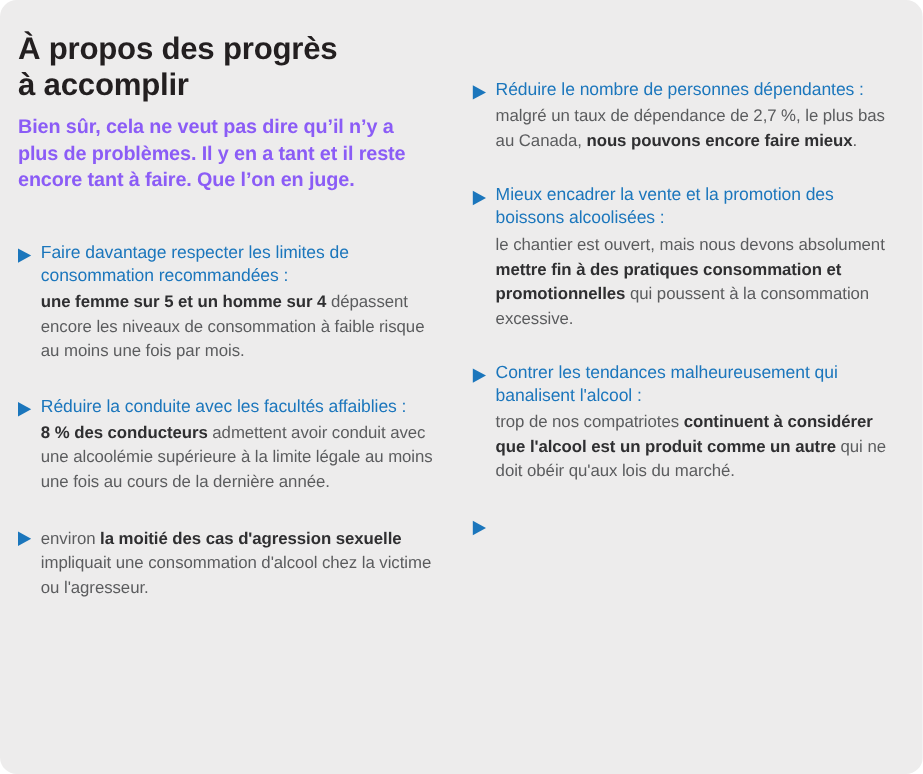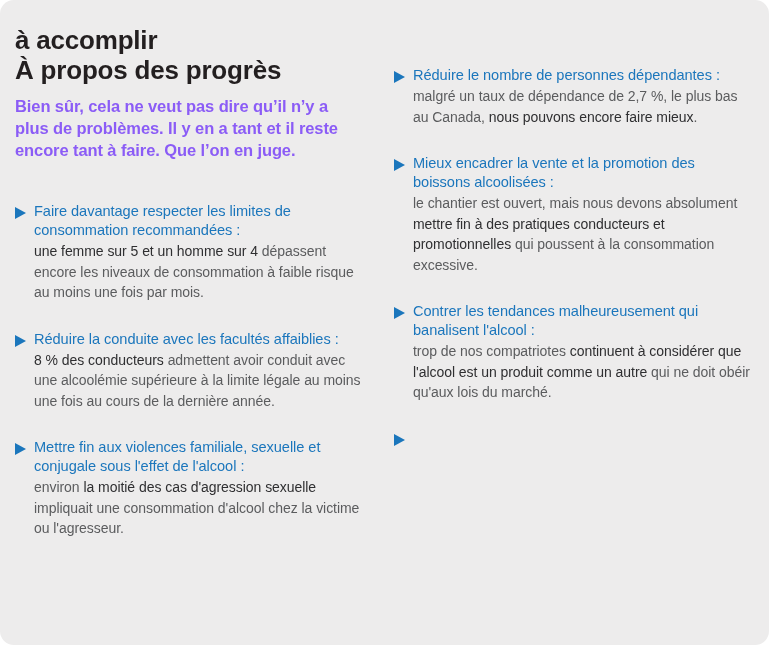--- a/index.html
+++ b/index.html
@@ -95,68 +95,67 @@
 
   .item-body {
     margin: 1px 0 0 0;
     font-size: 14px;
     line-height: 1.46;
     color: #5b5c5e;
     letter-spacing: -0.05px;
   }
   .item-body b, .item-body strong {
     color: #2f2f31;
-    font-weight: normal;
+    font-weight: bold;
   }
 </style>
 </head>
 <body>
 
 <div class="panel">
   <div class="columns">
 
     <div class="col-left">
 
       <h1 class="page-title">
+        <span class="ttl-line">À propos des progrès</span>
         <span class="ttl-line">à accomplir</span>
-        <span class="ttl-line">À propos des progrès</span>
       </h1>
 
       <p class="intro">Bien sûr, cela ne veut pas dire qu’il n’y a plus de problèmes. Il y en a tant et il reste encore tant à faire. Que l’on en juge.</p>
 
       <div>
           <div class="item">
             <span class="bullet-icon"></span>
             <p class="item-heading">Faire davantage respecter les limites de consommation recommandées :</p>
             <p class="item-body"><b>une femme sur 5 et un homme sur 4</b><span> dépassent encore les niveaux de consommation à faible risque au moins une fois par mois.</span></p>
           </div>
           <div class="item">
             <span class="bullet-icon"></span>
             <p class="item-heading">Réduire la conduite avec les facultés affaiblies :</p>
             <p class="item-body"><b>8 % des conducteurs</b><span> admettent avoir conduit avec une alcoolémie supérieure à la limite légale au moins une fois au cours de la dernière année.</span></p>
           </div>
           <div class="item">
             <span class="bullet-icon"></span>
-            <p class="item-heading">Mettre fin aux violences familiale, sexuelle et conjugale sous l'effet de l'alcool :</p>
             <p class="item-body"><span>environ </span><b>la moitié des cas d'agression sexuelle</b><span> impliquait une consommation d'alcool chez la victime ou l'agresseur.</span></p>
           </div>
         </div>
     </div>
 
     <div class="col-right">
       <div>
           <div class="item">
             <span class="bullet-icon"></span>
             <p class="item-heading">Réduire le nombre de personnes dépendantes :</p>
             <p class="item-body"><span>malgré un taux de dépendance de 2,7 %, le plus bas au Canada, </span><b>nous pouvons encore faire mieux</b><span>.</span></p>
           </div>
           <div class="item">
             <span class="bullet-icon"></span>
             <p class="item-heading">Mieux encadrer la vente et la promotion des boissons alcoolisées :</p>
-            <p class="item-body"><span>le chantier est ouvert, mais nous devons absolument </span><b>mettre fin à des pratiques conducteurs et promotionnelles</b><span> qui poussent à la consommation excessive.</span></p>
+            <p class="item-body"><span>le chantier est ouvert, mais nous devons absolument </span><b>mettre fin à des pratiques consommation et promotionnelles</b><span> qui poussent à la consommation excessive.</span></p>
           </div>
           <div class="item">
             <span class="bullet-icon"></span>
             <p class="item-heading">Contrer les tendances malheureusement qui banalisent l'alcool :</p>
             <p class="item-body"><span>trop de nos compatriotes </span><b>continuent à considérer que l'alcool est un produit comme un autre</b><span> qui ne doit obéir qu'aux lois du marché.</span></p>
           </div>
           <div class="item">
             <span class="bullet-icon"></span>
           </div>
         </div>

